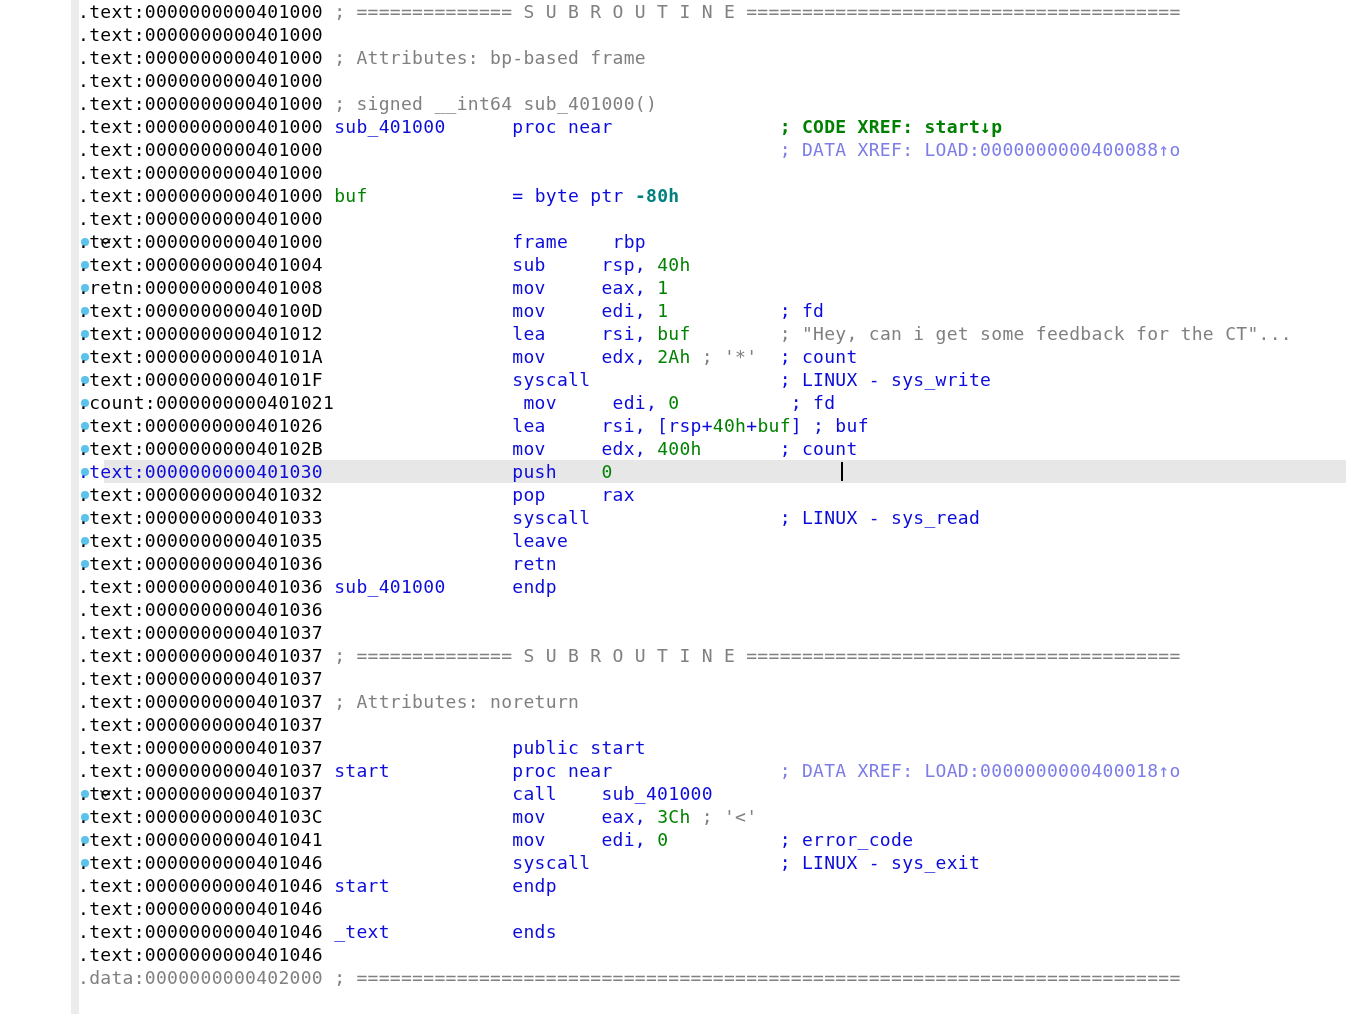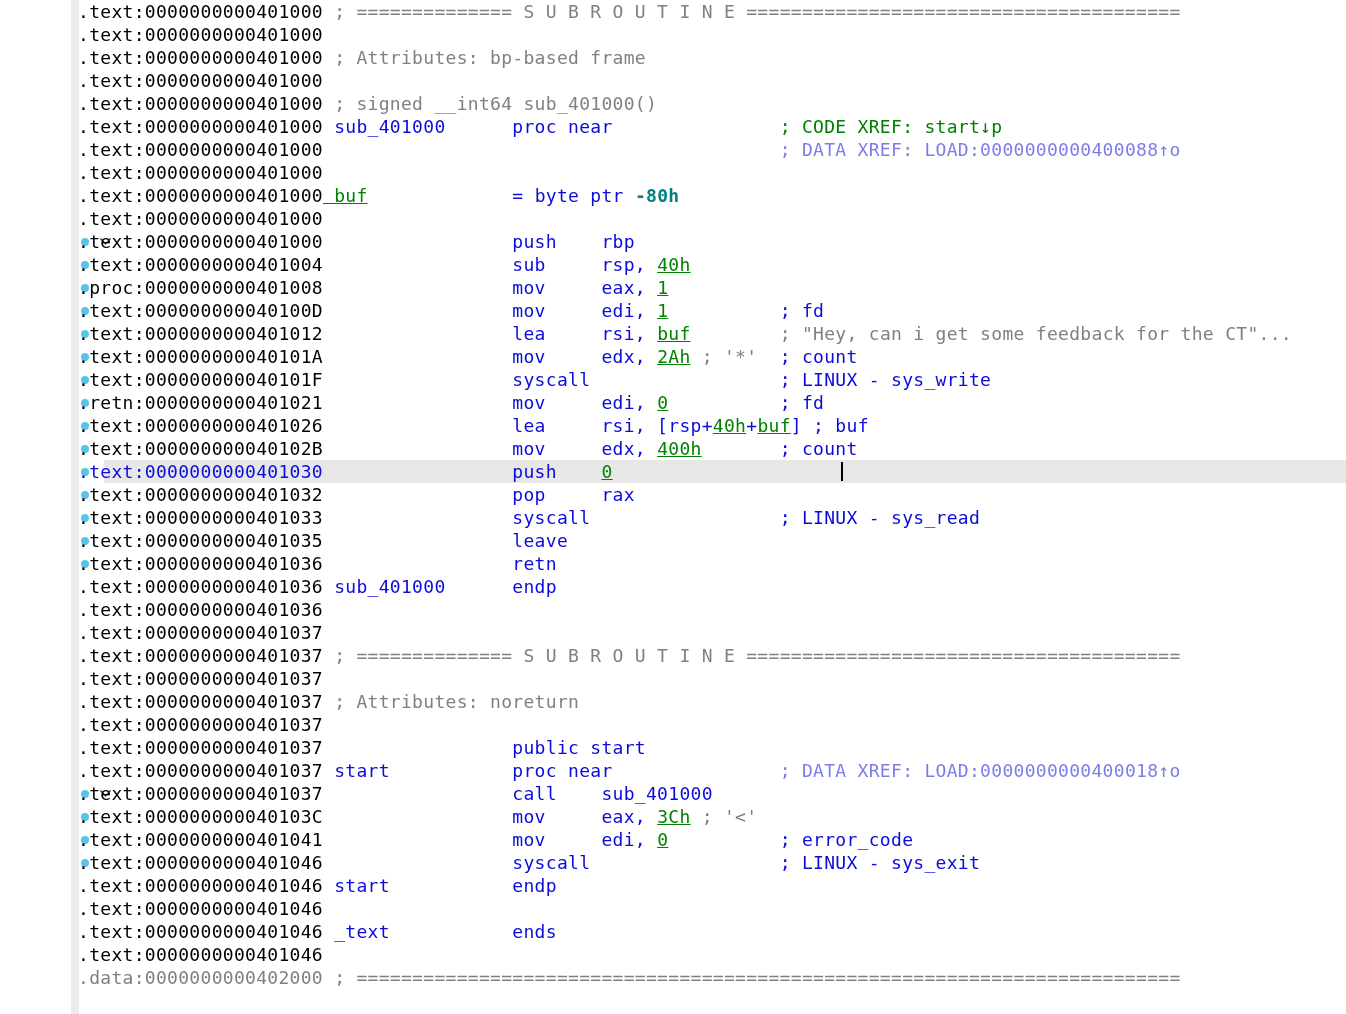--- a/index.html
+++ b/index.html
@@ -37,22 +37,22 @@
   .arrow{
     position:absolute;left:75px;top:50%;margin-top:-5px;
     width:13px;height:9px;z-index:1;line-height:0;
   }
   .caret{
     position:absolute;left:817px;top:2px;width:2px;height:19px;
     background:var(--caret_black);z-index:2;
   }
   .s-k{color:var(--address_black);}
   .s-b{color:var(--code_blue);}
-  .s-g{color:var(--number_green);text-decoration:underline;}
-  .s-x{color:var(--xref_green);}
+  .s-g{color:var(--number_green);}
+  .s-x{color:var(--xref_green);font-weight:bold;}
   .s-c{color:var(--comment_gray);}
   .s-p{color:var(--data_xref_purple);text-align:center;}
   .s-t{color:var(--stack_offset_teal);font-weight:bold;}
 </style>
 </head>
 <body>
 
 <div id="gutter-band"></div>
 <div id="listing">
     <div class="row"><span class="code"><span class="s-k">.text:0000000000401000</span><span class="s-c"> ; ============== S U B R O U T I N E =======================================</span></span></div>
@@ -60,28 +60,28 @@
     <div class="row"><span class="code"><span class="s-k">.text:0000000000401000</span><span class="s-c"> ; Attributes: bp-based frame</span></span></div>
     <div class="row"><span class="code"><span class="s-k">.text:0000000000401000</span></span></div>
     <div class="row"><span class="code"><span class="s-k">.text:0000000000401000</span><span class="s-c"> ; signed __int64 sub_401000()</span></span></div>
     <div class="row"><span class="code"><span class="s-k">.text:0000000000401000</span><span class="s-b"> sub_401000      proc near</span><span class="s-k">               </span><span class="s-x">; CODE XREF: start↓p</span></span></div>
     <div class="row"><span class="code"><span class="s-k">.text:0000000000401000</span><span class="s-k">                                         </span><span class="s-p">; DATA XREF: LOAD:0000000000400088↑o</span></span></div>
     <div class="row"><span class="code"><span class="s-k">.text:0000000000401000</span></span></div>
     <div class="row"><span class="code"><span class="s-k">.text:0000000000401000</span><span class="s-g"> buf</span><span class="s-b">             = byte ptr </span><span class="s-t">-80h</span></span></div>
     <div class="row"><span class="code"><span class="s-k">.text:0000000000401000</span></span></div>
     <div class="row"><span class="dot"></span><span class="arrow"><svg width="13" height="9" viewBox="0 0 13 9">
           <polyline points="1.5,1.5 6.5,7 11.5,1.5" fill="none" stroke="#3f3f3f" stroke-width="1.4"></polyline>
-        </svg></span><span class="code"><span class="s-k">.text:0000000000401000</span><span class="s-k">                 </span><span class="s-b">push    rbp</span></span></div>
+        </svg></span><span class="code"><span class="s-k">.text:0000000000401000</span><span class="s-k">                 </span><span class="s-b">frame    rbp</span></span></div>
     <div class="row"><span class="dot"></span><span class="code"><span class="s-k">.text:0000000000401004</span><span class="s-k">                 </span><span class="s-b">sub     rsp, </span><span class="s-g">40h</span></span></div>
-    <div class="row"><span class="dot"></span><span class="code"><span class="s-k">.proc:0000000000401008</span><span class="s-k">                 </span><span class="s-b">mov     eax, </span><span class="s-g">1</span></span></div>
+    <div class="row"><span class="dot"></span><span class="code"><span class="s-k">.retn:0000000000401008</span><span class="s-k">                 </span><span class="s-b">mov     eax, </span><span class="s-g">1</span></span></div>
     <div class="row"><span class="dot"></span><span class="code"><span class="s-k">.text:000000000040100D</span><span class="s-k">                 </span><span class="s-b">mov     edi, </span><span class="s-g">1</span><span class="s-k">          </span><span class="s-b">; fd</span></span></div>
     <div class="row"><span class="dot"></span><span class="code"><span class="s-k">.text:0000000000401012</span><span class="s-k">                 </span><span class="s-b">lea     rsi, </span><span class="s-g">buf</span><span class="s-k">        </span><span class="s-c">; "Hey, can i get some feedback for the CT"...</span></span></div>
     <div class="row"><span class="dot"></span><span class="code"><span class="s-k">.text:000000000040101A</span><span class="s-k">                 </span><span class="s-b">mov     edx, </span><span class="s-g">2Ah</span><span class="s-c"> ; '*'</span><span class="s-k">  </span><span class="s-b">; count</span></span></div>
     <div class="row"><span class="dot"></span><span class="code"><span class="s-k">.text:000000000040101F</span><span class="s-k">                 </span><span class="s-b">syscall</span><span class="s-k">                 </span><span class="s-b">; LINUX - sys_write</span></span></div>
-    <div class="row"><span class="dot"></span><span class="code"><span class="s-k">.retn:0000000000401021</span><span class="s-k">                 </span><span class="s-b">mov     edi, </span><span class="s-g">0</span><span class="s-k">          </span><span class="s-b">; fd</span></span></div>
+    <div class="row"><span class="dot"></span><span class="code"><span class="s-k">.count:0000000000401021</span><span class="s-k">                 </span><span class="s-b">mov     edi, </span><span class="s-g">0</span><span class="s-k">          </span><span class="s-b">; fd</span></span></div>
     <div class="row"><span class="dot"></span><span class="code"><span class="s-k">.text:0000000000401026</span><span class="s-k">                 </span><span class="s-b">lea     rsi, [rsp+</span><span class="s-g">40h</span><span class="s-b">+</span><span class="s-g">buf</span><span class="s-b">]</span><span class="s-k"> </span><span class="s-b">; buf</span></span></div>
     <div class="row"><span class="dot"></span><span class="code"><span class="s-k">.text:000000000040102B</span><span class="s-k">                 </span><span class="s-b">mov     edx, </span><span class="s-g">400h</span><span class="s-k">       </span><span class="s-b">; count</span></span></div>
     <div class="row"><div class="hlband"></div><span class="dot"></span><span class="code"><span class="s-b">.text:0000000000401030</span><span class="s-k">                 </span><span class="s-b">push    </span><span class="s-g">0</span></span><div class="caret"></div></div>
     <div class="row"><span class="dot"></span><span class="code"><span class="s-k">.text:0000000000401032</span><span class="s-k">                 </span><span class="s-b">pop     rax</span></span></div>
     <div class="row"><span class="dot"></span><span class="code"><span class="s-k">.text:0000000000401033</span><span class="s-k">                 </span><span class="s-b">syscall</span><span class="s-k">                 </span><span class="s-b">; LINUX - sys_read</span></span></div>
     <div class="row"><span class="dot"></span><span class="code"><span class="s-k">.text:0000000000401035</span><span class="s-k">                 </span><span class="s-b">leave</span></span></div>
     <div class="row"><span class="dot"></span><span class="code"><span class="s-k">.text:0000000000401036</span><span class="s-k">                 </span><span class="s-b">retn</span></span></div>
     <div class="row"><span class="code"><span class="s-k">.text:0000000000401036</span><span class="s-b"> sub_401000      endp</span></span></div>
     <div class="row"><span class="code"><span class="s-k">.text:0000000000401036</span></span></div>
     <div class="row"><span class="code"><span class="s-k">.text:0000000000401037</span></span></div>

